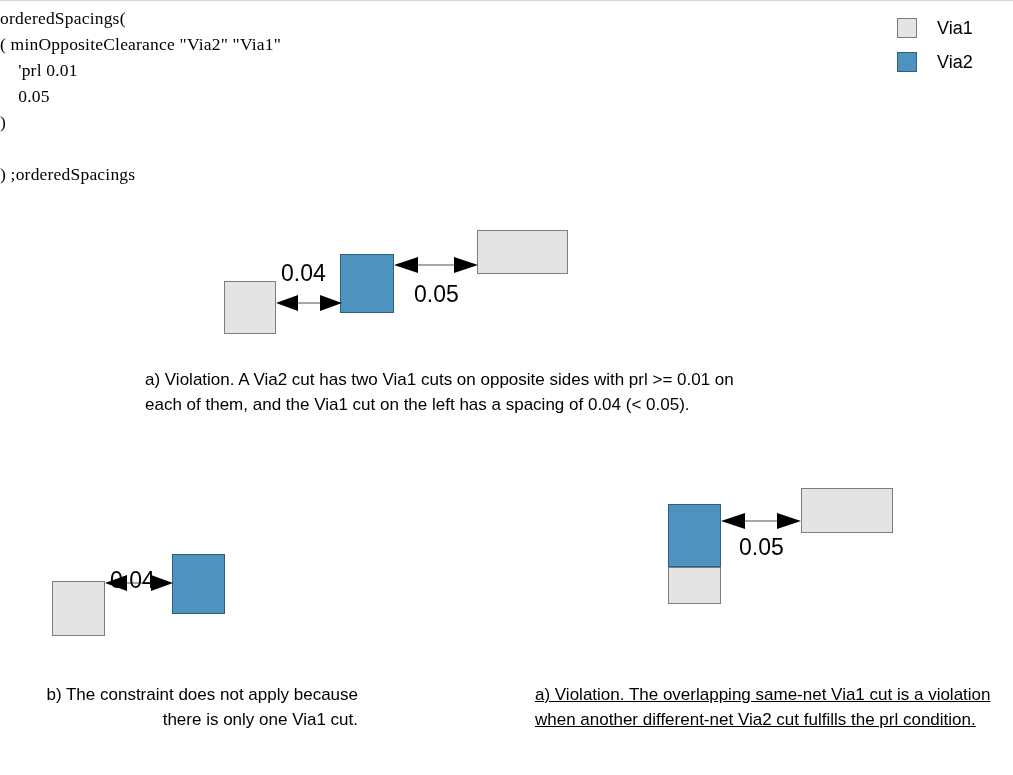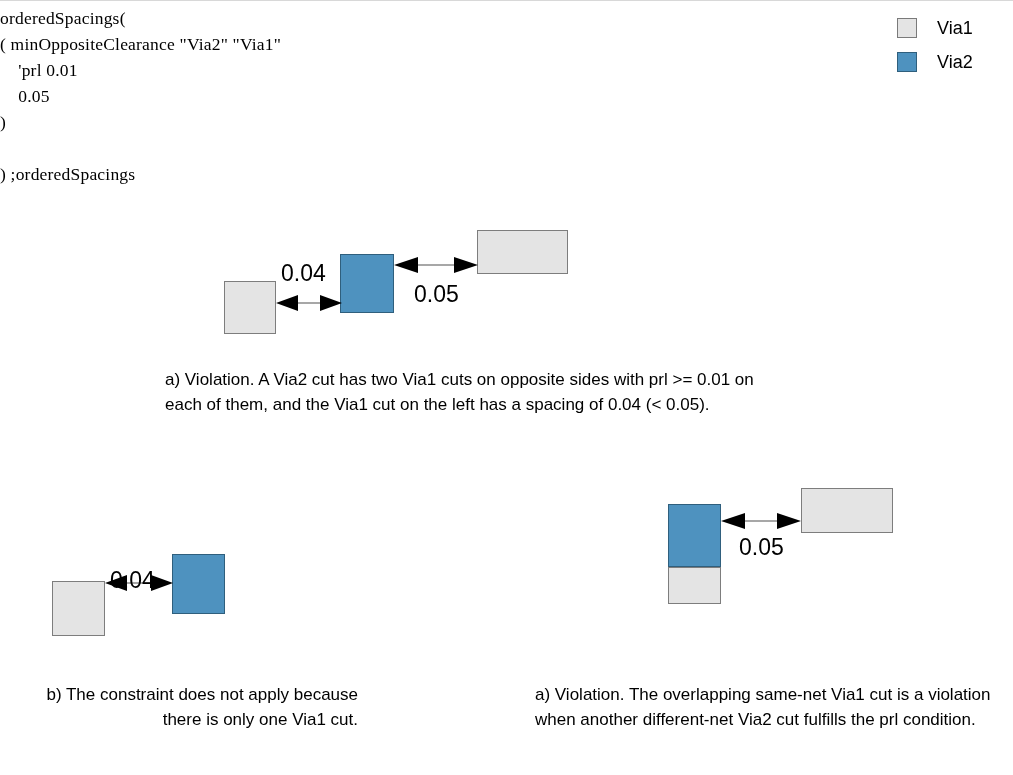--- a/index.html
+++ b/index.html
@@ -122,21 +122,21 @@
   <div class="dim-label" style="left:281px; top:259px;">0.04</div>
 
   <svg class="arrow-svg" style="left:394px; top:255px;" width="84" height="18">
     <line x1="8" y1="9" x2="76" y2="9" stroke="#8a8a8a" stroke-width="1.4"></line>
     <polygon points="0,9 24,1 24,17" fill="#000000"></polygon>
     <polygon points="84,9 60,1 60,17" fill="#000000"></polygon>
   </svg>
 
   <div class="dim-label" style="left:414px; top:280px;">0.05</div>
 
-  <div class="caption" style="left:165px; top:366px; width:590px;">a) Violation. A Via2 cut has two Via1 cuts on opposite sides with prl &gt;= 0.01 on each of them, and the Via1 cut on the left has a spacing of 0.04 (&lt; 0.05).</div>
+  <div class="caption" style="left:145px; top:366px; width:590px;">a) Violation. A Via2 cut has two Via1 cuts on opposite sides with prl &gt;= 0.01 on each of them, and the Via1 cut on the left has a spacing of 0.04 (&lt; 0.05).</div>
 </div>
 
 <div>
 
   <div class="box via1" style="left:52px; top:580px; width:53px; height:55px;"></div>
 
   <div class="box via2" style="left:172px; top:553px; width:53px; height:60px;"></div>
 
   <svg class="arrow-svg" style="left:105px; top:573px;" width="68" height="18">
     <line x1="8" y1="9" x2="60" y2="9" stroke="#8a8a8a" stroke-width="1.4"></line>
@@ -158,14 +158,14 @@
   <div class="box via1" style="left:801px; top:487px; width:92px; height:45px;"></div>
 
   <svg class="arrow-svg" style="left:721px; top:511px;" width="80" height="18">
     <line x1="8" y1="9" x2="72" y2="9" stroke="#8a8a8a" stroke-width="1.4"></line>
     <polygon points="0,9 24,1 24,17" fill="#000000"></polygon>
     <polygon points="80,9 56,1 56,17" fill="#000000"></polygon>
   </svg>
 
   <div class="dim-label" style="left:739px; top:533px;">0.05</div>
 
-  <div class="caption" style="left:535px; top:681px; width:465px;">a) Violation. The overlapping same-net Via1 cut is a violation when another different-net Via2 cut fulfills the prl condition.</div>
+  <div class="caption" style="left:535px; top:681px; width:465px;text-decoration:underline;">a) Violation. The overlapping same-net Via1 cut is a violation when another different-net Via2 cut fulfills the prl condition.</div>
 </div>
 
 </body></html>

